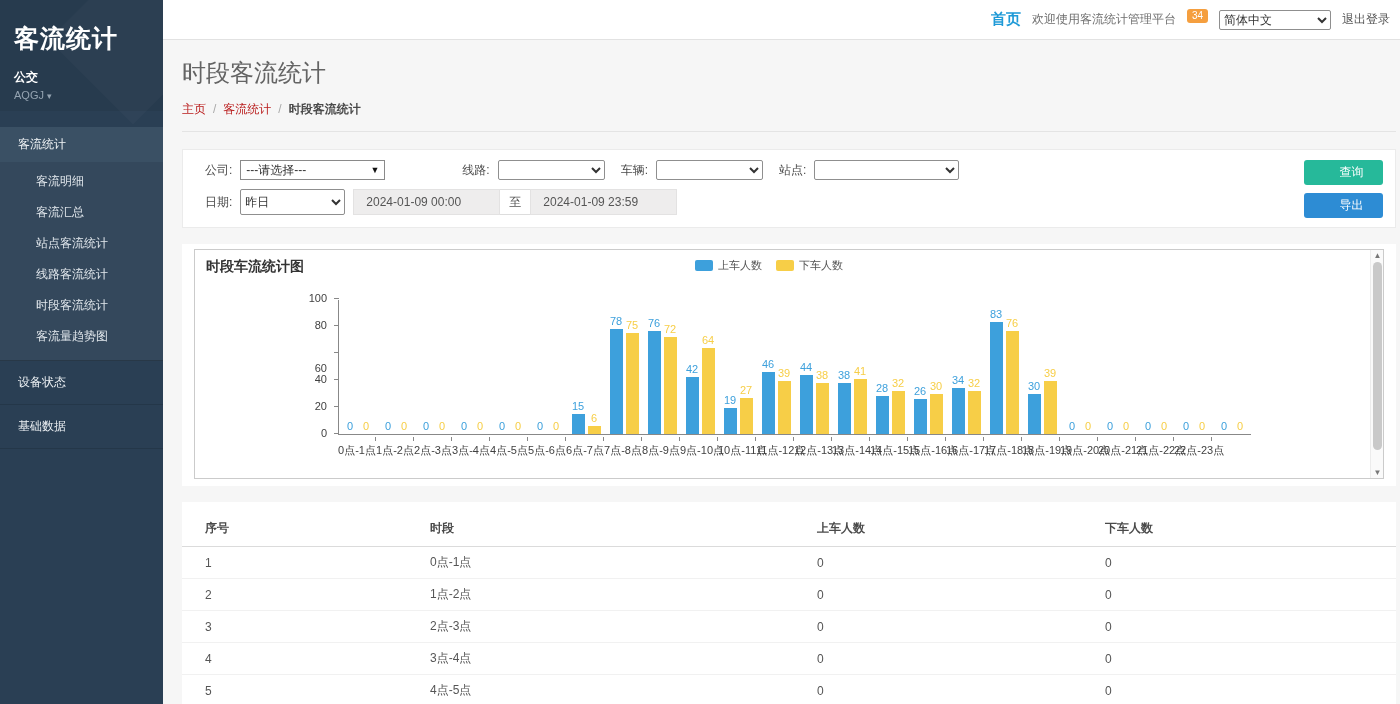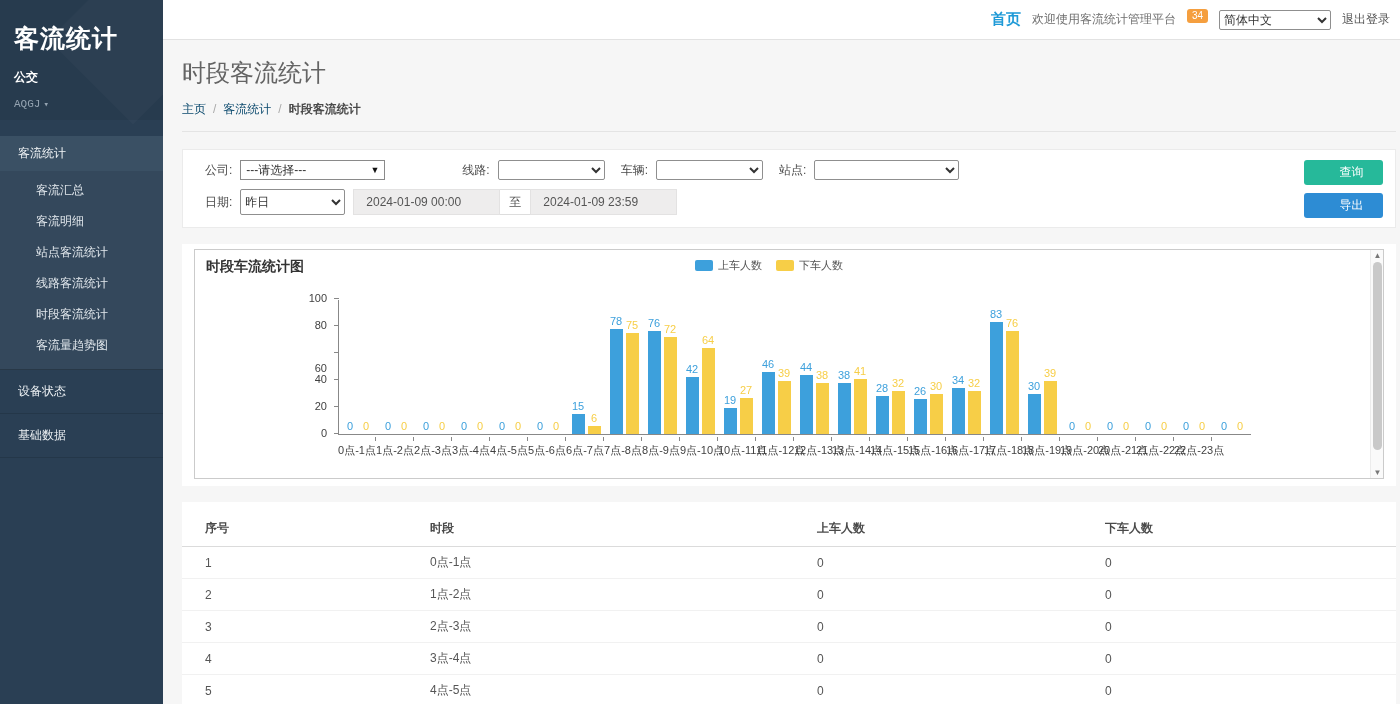--- a/index.html
+++ b/index.html
@@ -7,21 +7,21 @@
     font-family:"Liberation Sans","DejaVu Sans",sans-serif; background:#F6F6F6; }
 
   
   .sidebar { position:absolute; left:0; top:0; width:163px; height:704px;
     background:#2A3F54; color:#fff; z-index:5; overflow:hidden; }
   .brand { padding:22px 14px 10px 14px; position:relative; background:#273B4E; }
   .brand::after { content:""; position:absolute; right:-30px; top:-20px; width:120px; height:120px;
     background:rgba(255,255,255,0.025); transform:rotate(45deg); pointer-events:none; }
   .brand-title { font-size:25px; font-weight:bold; letter-spacing:1px; }
   .brand-org { font-size:12px; font-weight:bold; margin-top:14px; }
-  .brand-user { font-size:11px; color:#94A3B1; margin-top:12px; cursor:pointer;font-family:Liberation Mono, monospace; }
+  .brand-user { font-size:11px; color:#94A3B1; margin-top:3px; cursor:pointer; }
   .brand-user .caret { font-size:9px; margin-left:3px; }
   .menu { margin-top:16px; }
   .menu-header { background:#3A5064; padding:9px 18px; font-size:12px; color:#F2F5F7; cursor:pointer; }
   .submenu { background:rgba(255,255,255,0.05); padding:4px 0 8px;
     border-bottom:1px solid rgba(0,0,0,0.22); }
   .sub-item { padding:7px 10px 7px 36px; font-size:12px; color:#E2E8ED; cursor:pointer; }
   .menu-item { padding:13px 18px; font-size:12px; color:#EDF1F4; cursor:pointer;
     border-bottom:1px solid rgba(0,0,0,0.12); }
 
   
@@ -35,21 +35,21 @@
   .lang-select { width:112px; height:20px; font-size:12px; color:#333;
     border:1px solid #8F8F8F; border-radius:2px; background:#fff; }
   .logout-link { font-size:12px; color:#555; cursor:pointer; }
 
   
   .content { position:absolute; left:163px; top:40px; right:0; bottom:0;
     background:#F6F6F6; overflow:hidden; }
   .page-head { margin:0 4px 0 19px; padding-top:17px; border-bottom:1px solid #E4E4E4; }
   .page-title { font-size:24px; font-weight:400; color:#646464; }
   .breadcrumb { margin-top:12px; padding-bottom:13px; font-size:12px; color:#7A7A7A; }
-  .bc-link { color:#0c4a6e; cursor:pointer; }
+  .bc-link { color:#b91c1c; cursor:pointer; }
   .bc-sep { margin:0 7px; color:#AAA; }
   .bc-cur { color:#4A4A4A; font-weight:bold; }
 
   
   .filter-card { margin:17px 4px 0 19px; background:#fff; border:1px solid #EBEBEB;
     padding:10px 12px 11px 22px; position:relative; height:79px; }
   .f-row { display:flex; align-items:center; }
   .f-row1 { margin-bottom:9px; }
   .f-label { font-size:12px; color:#4A4A4A; margin-right:8px; }
   .fake-select { width:145px; height:20px; border:1px solid #8A8A8A; background:#fff;
@@ -116,22 +116,22 @@
   <div class="brand">
     <div class="brand-title">客流统计</div>
     <div class="brand-org">公交</div>
     <div class="brand-user">
       <span>AQGJ</span><span class="caret">▾</span>
     </div>
   </div>
   <div class="menu">
     <div class="menu-header">客流统计</div>
     <div class="submenu">
+        <div class="sub-item">客流明细</div>
         <div class="sub-item">客流汇总</div>
-        <div class="sub-item">客流明细</div>
         <div class="sub-item">站点客流统计</div>
         <div class="sub-item">线路客流统计</div>
         <div class="sub-item">时段客流统计</div>
         <div class="sub-item">客流量趋势图</div>
       </div>
     <div>
         <div class="menu-item">设备状态</div>
         <div class="menu-item">基础数据</div>
       </div>
   </div>

